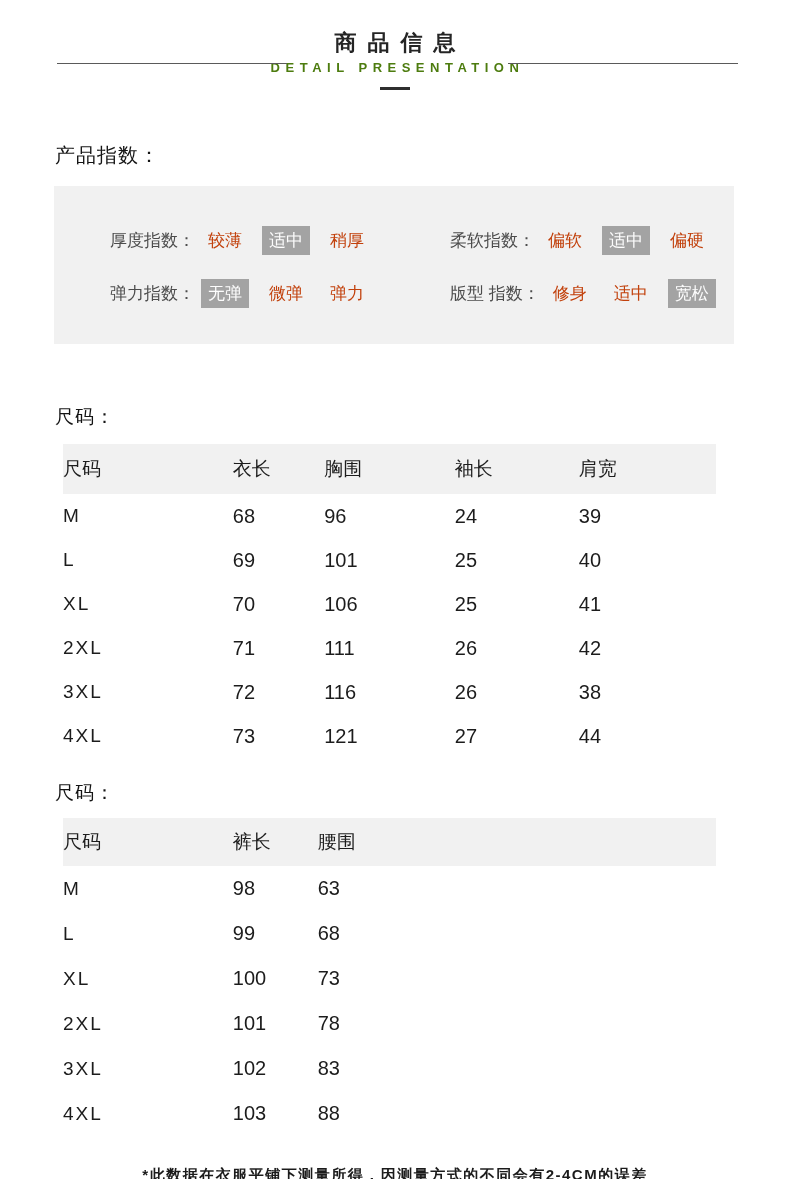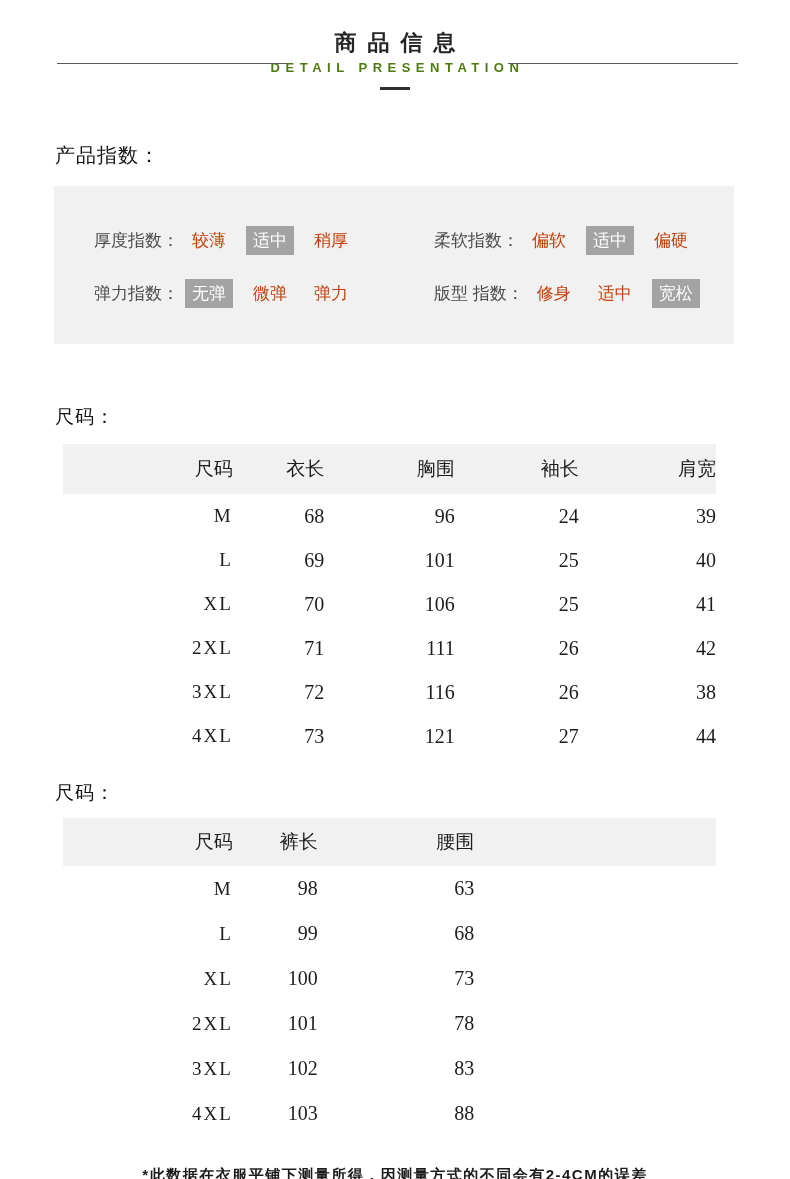--- a/index.html
+++ b/index.html
@@ -31,40 +31,40 @@
   .section-label.size1{margin-top:60px;font-size:19px;}
   .section-label.size2{margin-top:22px;font-size:19px;}
   
   .panel{
     margin:17px 0 0 54px;width:680px;background:var(--panel-bg,#f1f1f1);
     padding:40px 0 36px;box-sizing:border-box;
     display:grid;grid-template-columns:1fr 1fr;row-gap:24px;
   }
   .index-row{
     display:flex;align-items:center;padding-left:40px;
-    font-size:17px;color:#5a5a5a;white-space:nowrap;
+    font-size:17px;color:#5a5a5a;white-space:nowrap;margin-left:16px;
   }
   .index-row .ilabel{color:#4c4c4c;margin-right:6px;}
   .index-row .option{margin-right:13px;padding:3px 7px;color:#c2410c;}
   .index-row .option.selected{
     background:var(--badge-bg,#a3a3a3);color:var(--badge-fg,#fdfdfd);
   }
   
   .table{margin-left:63px;width:653px;}
   .table .thead{
     background:var(--panel-bg,#f1f1f1);height:50px;display:grid;align-items:center;
     font-size:19px;color:#1d1d1d;margin-top:14px;
   }
   .table .thead.second{margin-top:12px;height:48px;}
   .table .trow{display:grid;align-items:center;font-size:20px;color:#1c1c1c;}
   .table.t1 .trow{height:44px;}
   .table.t2 .trow{height:45px;}
   .cols5{grid-template-columns:26% 14% 20% 19% 21%;}
   .cols3{grid-template-columns:26% 13% 24% 37%;}
-  .cell{text-align:right;font-family:Liberation Serif, serif;}
+  .cell{text-align:left;}
   .cell.size{letter-spacing:2px;font-size:19px;}
   
   .footnote{
     margin-top:30px;text-align:center;font-size:15px;font-weight:bold;
     letter-spacing:1.5px;color:#1b1b1b;
   }
 </style>
 </head>
 <body>
 

